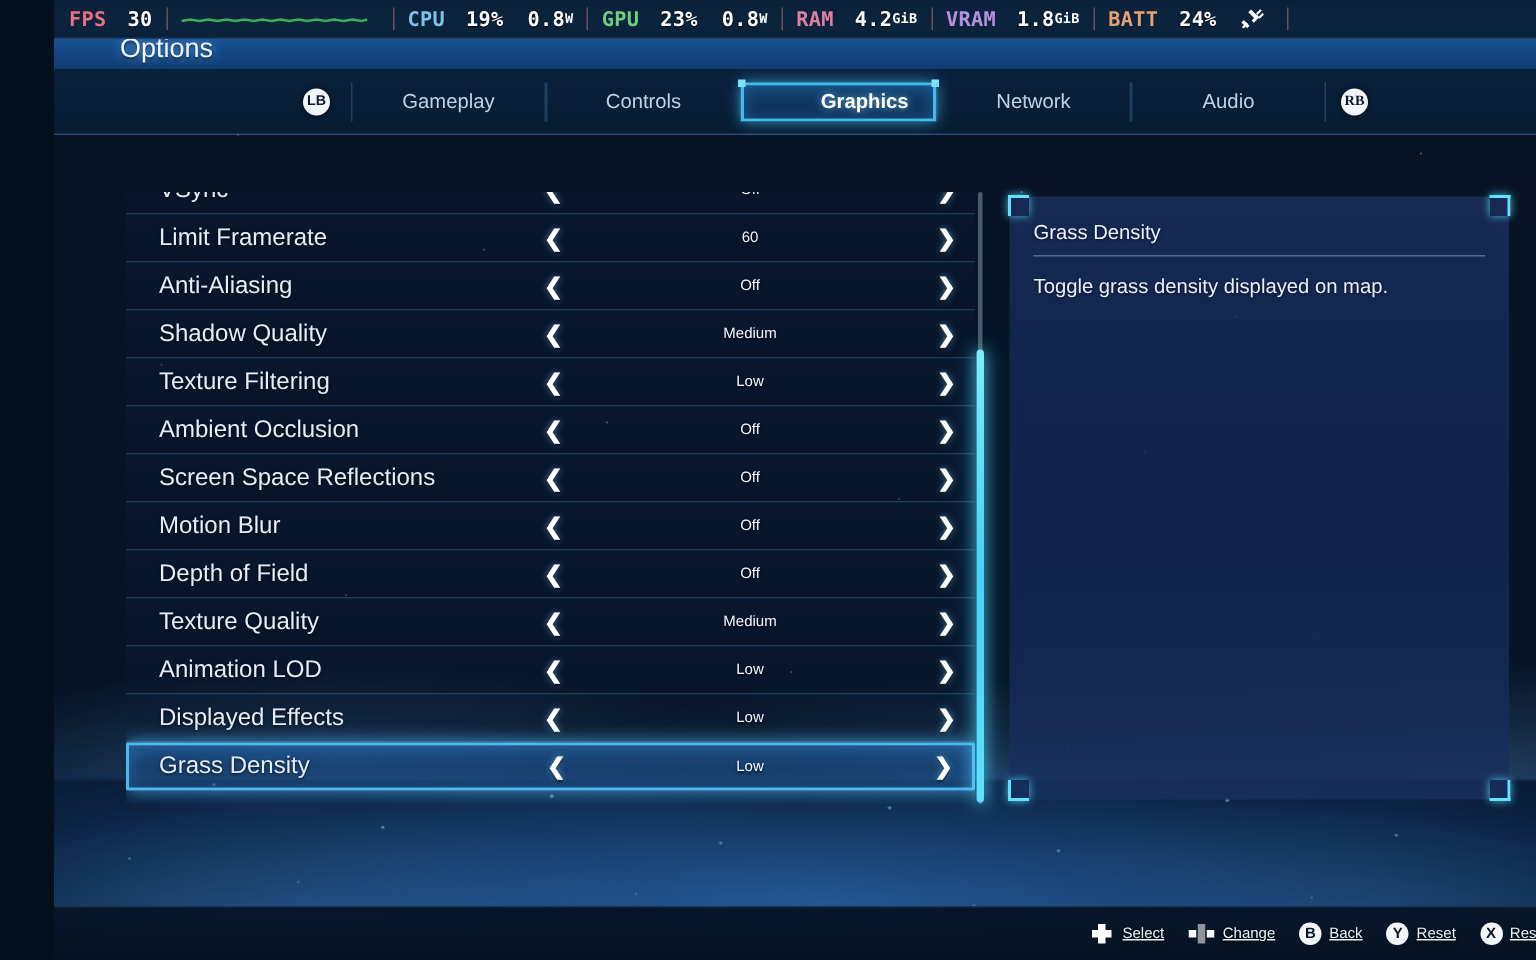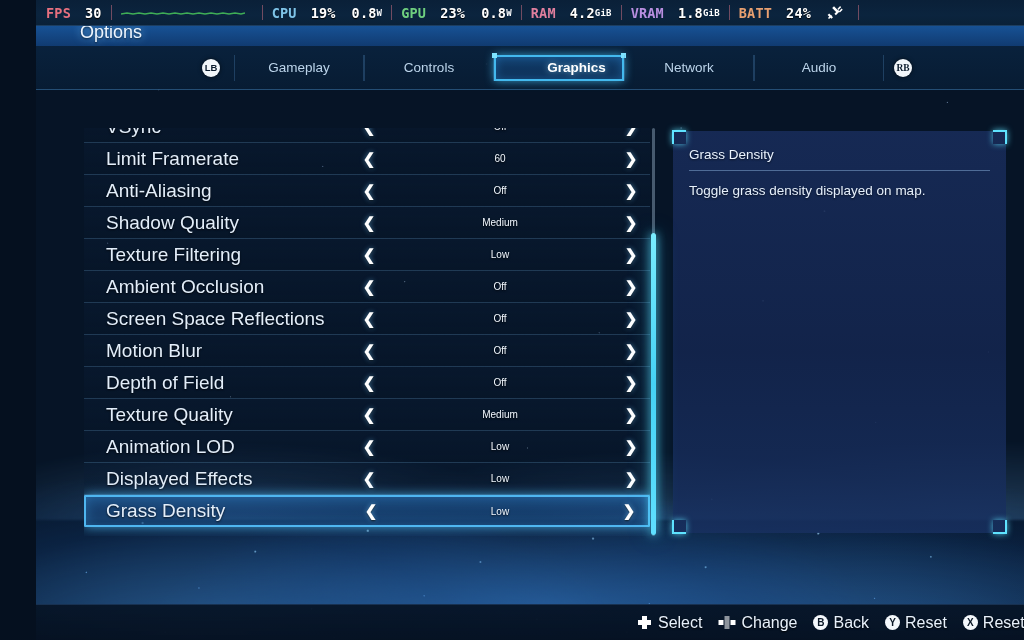--- a/index.html
+++ b/index.html
@@ -193,21 +193,21 @@
   .list-inner { position: absolute; left: 0; top: -17px; width: 566px; }
   .srow {
     position: relative;
     height: 32px;
     display: flex; align-items: center;
     border-bottom: 1px solid rgba(120,180,225,.22);
     background: linear-gradient(180deg, rgba(10,30,56,.40) 0%, rgba(8,24,46,.30) 100%);
   }
   .srow .name {
     width: 270px; padding-left: 22px;
-    font-size: 19px; color: #e3eefa;
+    font-size: 16px; color: #e3eefa;
     text-shadow: 0 1px 2px rgba(0,0,0,.75);
     white-space: nowrap;
   }
   .srow .arr {
     width: 22px; text-align: center;
     font-size: 15px; color: #ffffff; font-weight: bold;
     text-shadow: 0 0 5px rgba(120,200,255,.6), 0 1px 2px #000;
   }
   .srow .arr-l { margin-left: 4px; }
   .srow .val {
@@ -273,21 +273,21 @@
   .footer {
     position: absolute; left: 0; right: 0; bottom: 0; height: 36px;
     background: linear-gradient(180deg, rgba(6,20,38,.92) 0%, rgba(5,16,32,.96) 100%);
     border-top: 1px solid rgba(60,110,170,.35);
     display: flex; align-items: center; justify-content: flex-end;
     padding-right: 14px;
     z-index: 35;
   }
   .hint { display: flex; align-items: center; margin-left: 16px; }
   .hint .glyph { margin-right: 5px; display: flex; align-items: center; }
-  .hint .htxt { font-size: 16px; color: #e8f1fb; text-shadow: 0 1px 2px #000; }
+  .hint .htxt { font-size: 10px; color: #e8f1fb; text-shadow: 0 1px 2px #000; text-decoration: underline; }
   .btncircle {
     width: 15px; height: 15px; border-radius: 50%;
     background: #f4f8fc; color: #0a1726;
     font-size: 10px; font-weight: bold;
     display: flex; align-items: center; justify-content: center;
     font-family: "Liberation Sans", sans-serif;
   }
 </style>
 </head>
 <body>

